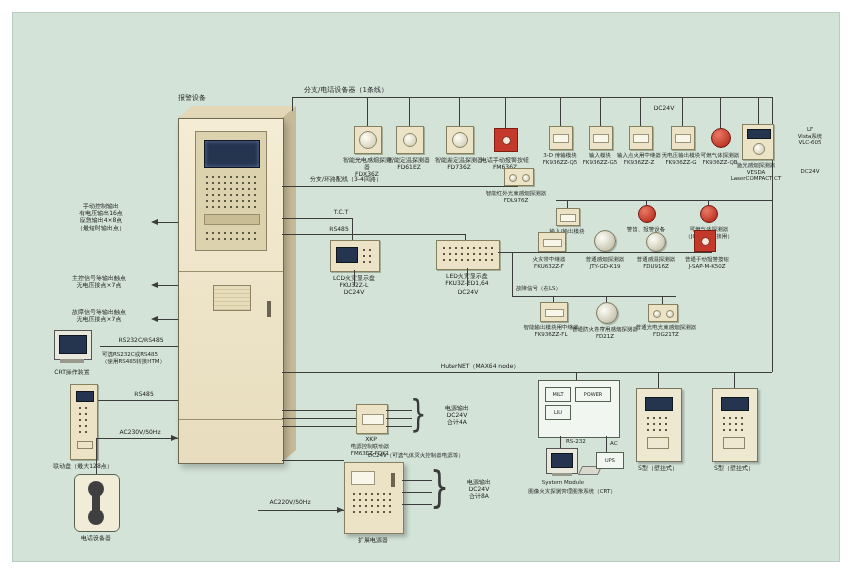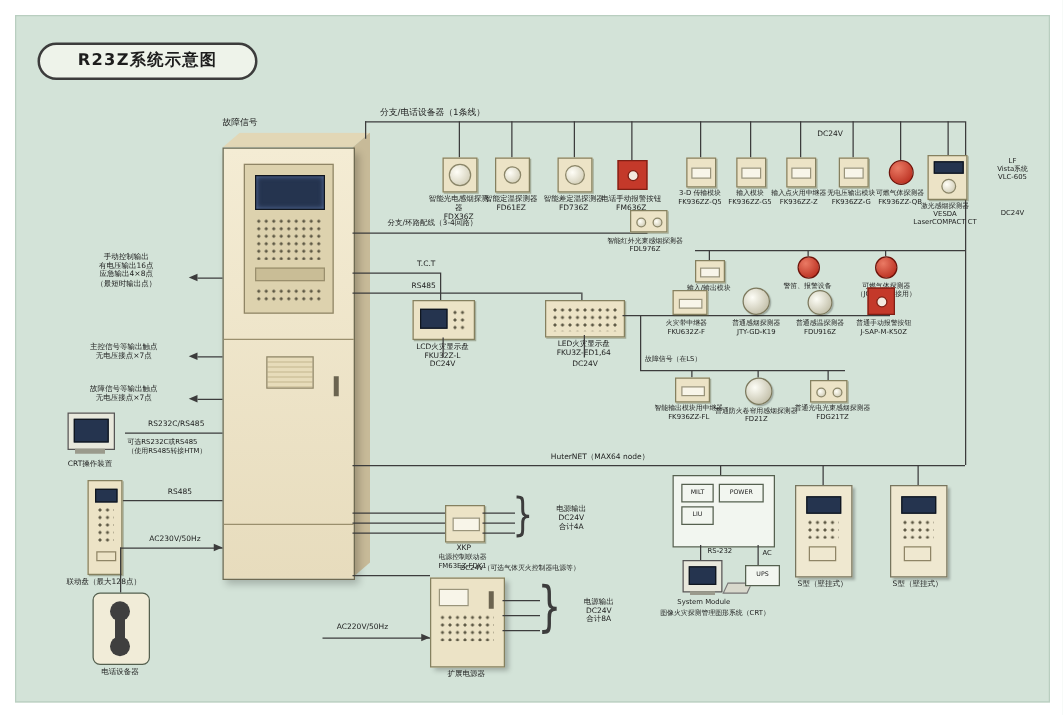--- a/index.html
+++ b/index.html
@@ -26,23 +26,22 @@
   .box{position:absolute;background:#f2f6f0;border:1px solid #55604f;}
   .wall{position:absolute;background:#efe8d0;border:1px solid #77755e;box-shadow:2px 2px 2px rgba(0,0,0,.25);}
   .brace{position:absolute;color:#3c3c3c;font-size:26px;line-height:1;font-style:normal;}
 </style>
 </head>
 <body>
 
 <div class="stage">
   <div class="board"></div>
 
-  <div class="title">R23Z系统示意图</div>
-
-  <div class="lbl" style="left:160px;top:94px;width:64px;">故障信号</div>
+
+  <div class="lbl" style="left:160px;top:94px;width:64px;">报警设备</div>
   <div style="position:absolute;left:178px;top:106px;width:118px;height:12px;background:#e2d7b6;clip-path:polygon(0px 12px,104px 12px,118px 0px,14px 0px);"></div>
   <div style="position:absolute;left:282px;top:106px;width:14px;height:356px;background:#c7ba98;clip-path:polygon(0px 12px,14px 0px,14px 344px,0px 356px);"></div>
   <div style="position:absolute;left:178px;top:118px;width:104px;height:344px;background:linear-gradient(180deg,#f4ecd4,#e7dcbd);border:1px solid #6e6a52;box-shadow:3px 4px 6px rgba(0,0,0,.22);">
     <div style="position:absolute;left:16px;top:12px;width:70px;height:118px;background:#ddd2ae;border:1px solid #8f8566;">
       <div class="navy" style="position:absolute;left:8px;top:8px;width:54px;height:26px;box-shadow:inset 0 0 4px #5e77a8;"></div>
       <div class="dots" style="position:absolute;left:8px;top:42px;width:54px;height:34px;"></div>
       <div style="position:absolute;left:8px;top:82px;width:54px;height:9px;background:#c9bd96;border:1px solid #9a8f6d;"></div>
       <div class="dots" style="position:absolute;left:8px;top:98px;width:54px;height:12px;"></div>
     </div>
     <div style="position:absolute;left:0;top:152px;width:100%;height:1px;background:#9a8f6d;"></div>

